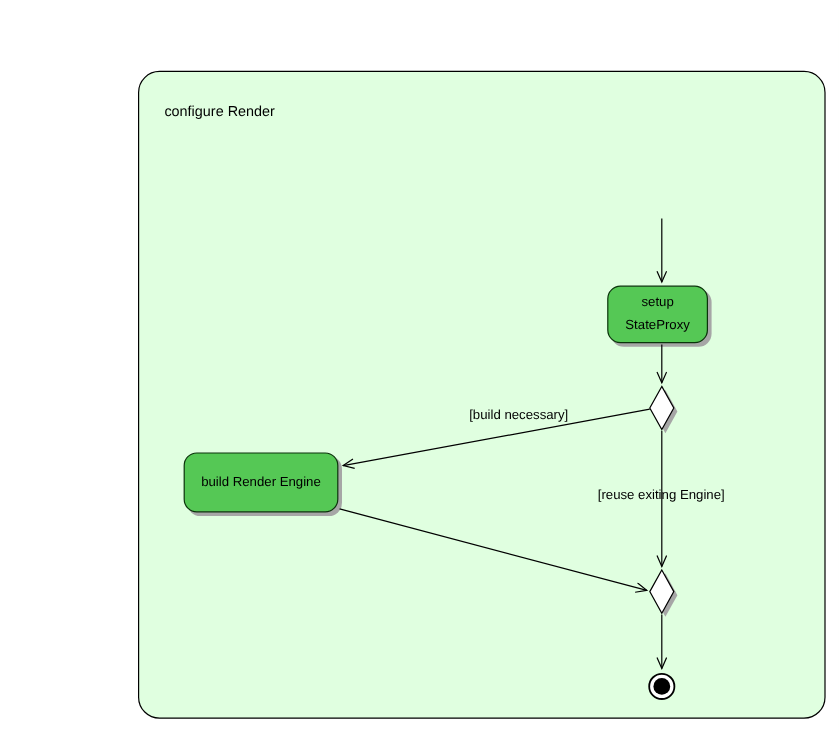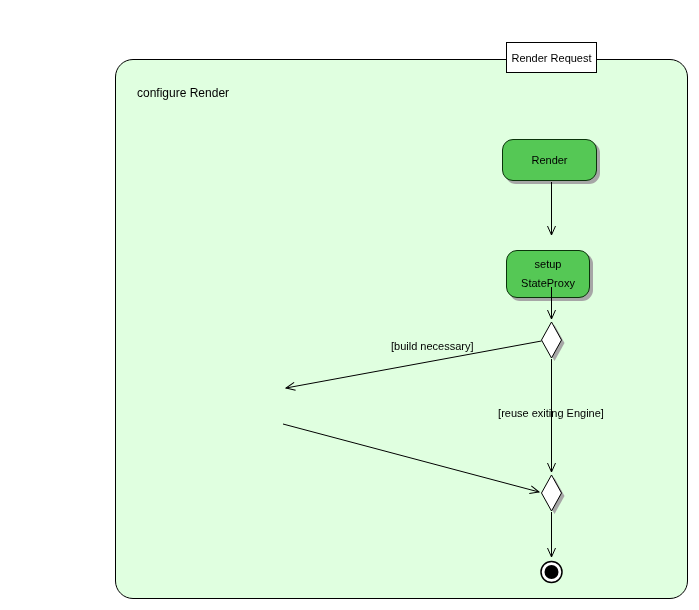--- a/index.html
+++ b/index.html
@@ -40,21 +40,21 @@
     background: var(--node_fill, #55c855);
     border: 1.5px solid #0b330b;
     border-radius: 11px;
     box-shadow: 3px 3px 0 var(--shadow, #a6a6a6);
     display: flex; flex-direction: column;
     align-items: center; justify-content: center;
     font-size: 11px; color: #000; text-align: center;
     z-index: 2; white-space: nowrap;
   }
   #node-render { left: 502px; top: 139px; width: 95px; height: 42px; }
-  #node-setup  { left: 506px; top: 238px; width: 84px; height: 48px; margin-top: 12px; }
+  #node-setup  { left: 506px; top: 238px; width: 84px; height: 48px; }
   #node-setup .line { display: block; line-height: 19px; }
   #node-build  { left: 153px; top: 377px; width: 129px; height: 50px; }
 
   .edges-layer {
     position: absolute; left: 0; top: 0;
     z-index: 4; pointer-events: none;
   }
   .edge-label {
     position: absolute;
     font-size: 11px; color: #000;
@@ -65,33 +65,30 @@
 </style>
 </head>
 <body>
 
 <div class="canvas">
 
   <div class="activity-frame"></div>
 
   <div class="frame-title">configure Render</div>
 
-  <div class="note-box">
-    <span>Render Request</span>
-  </div>
 
-  <div class="action-node" id="node-render">
-    <span>Render</span>
-  </div>
 
   <div class="action-node" id="node-setup">
     <span class="line">setup</span>
     <span class="line">StateProxy</span>
   </div>
 
+  <div class="action-node" id="node-build">
+    <span>build Render Engine</span>
+  </div>
 
   <svg class="edges-layer" width="699" height="610" viewBox="0 0 699 610">
     <defs>
       <marker id="arrowhead" markerWidth="11" markerHeight="10" refX="9.5" refY="4.5" orient="auto" markerUnits="userSpaceOnUse">
         <path d="M0.5,0.5 L9.5,4.5 L0.5,8.5" fill="none" stroke="#000" stroke-width="1"></path>
       </marker>
     </defs>
 
     <g stroke="#000" stroke-width="1" fill="none">
       <line x1="551.5" y1="182" x2="551.5" y2="235" marker-end="url(#arrowhead)"></line>

